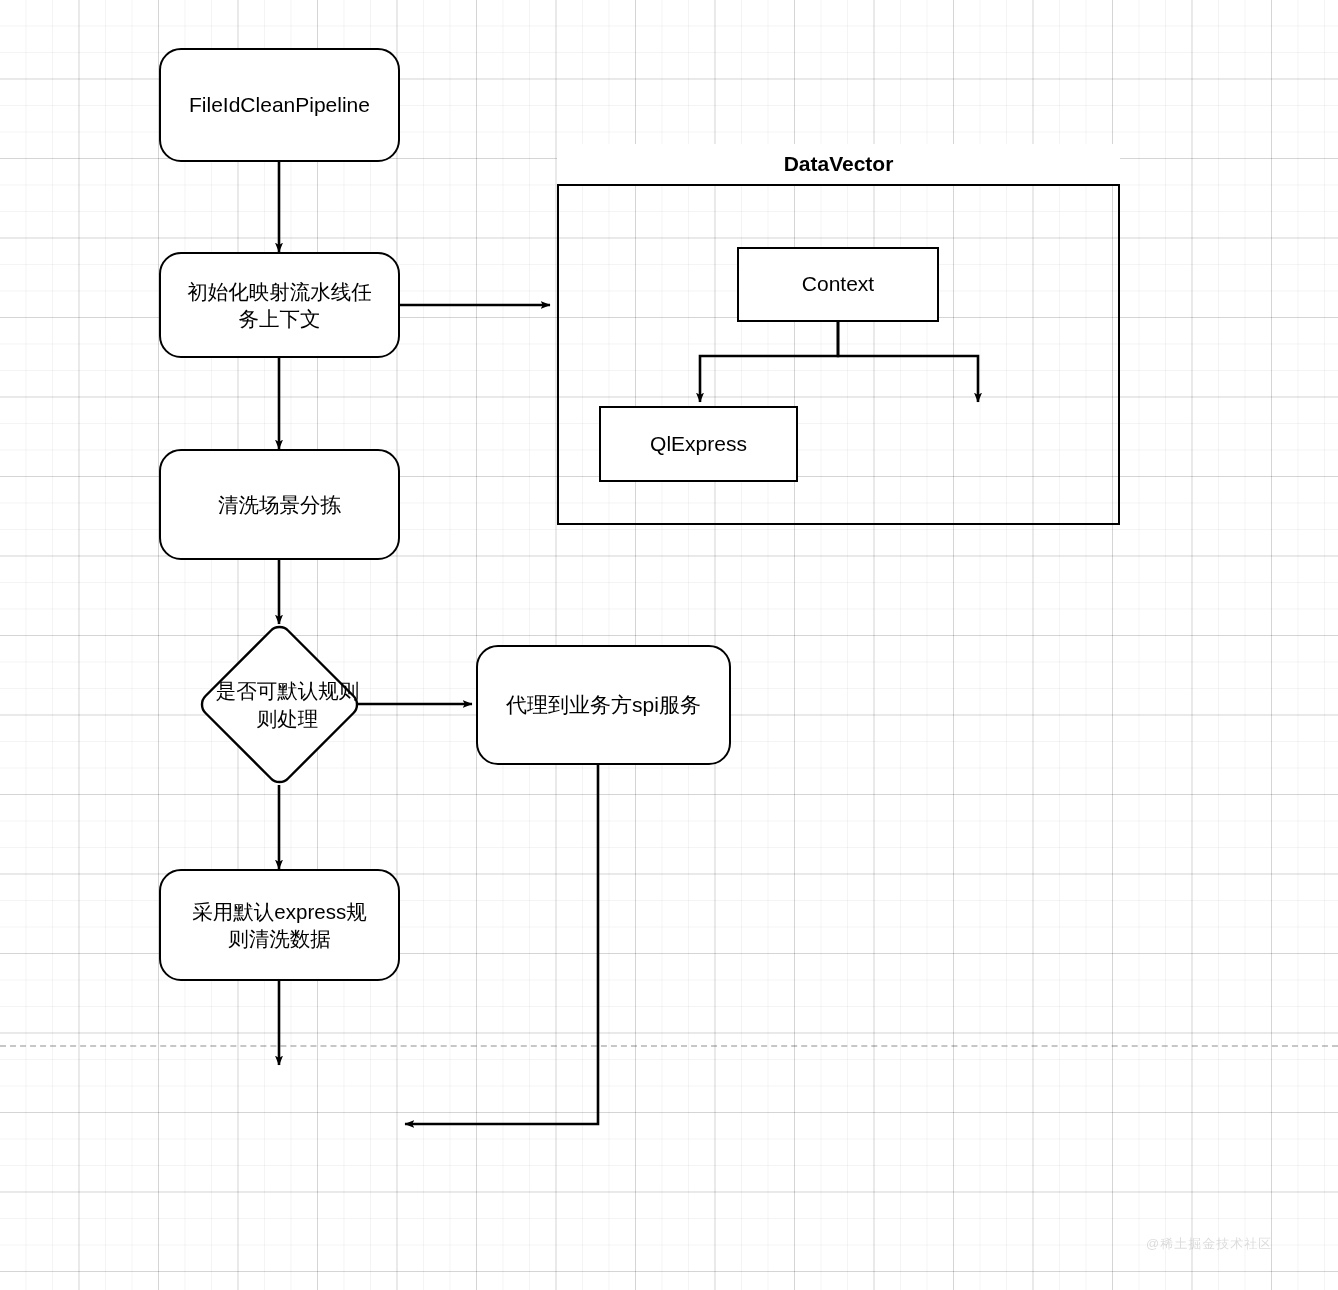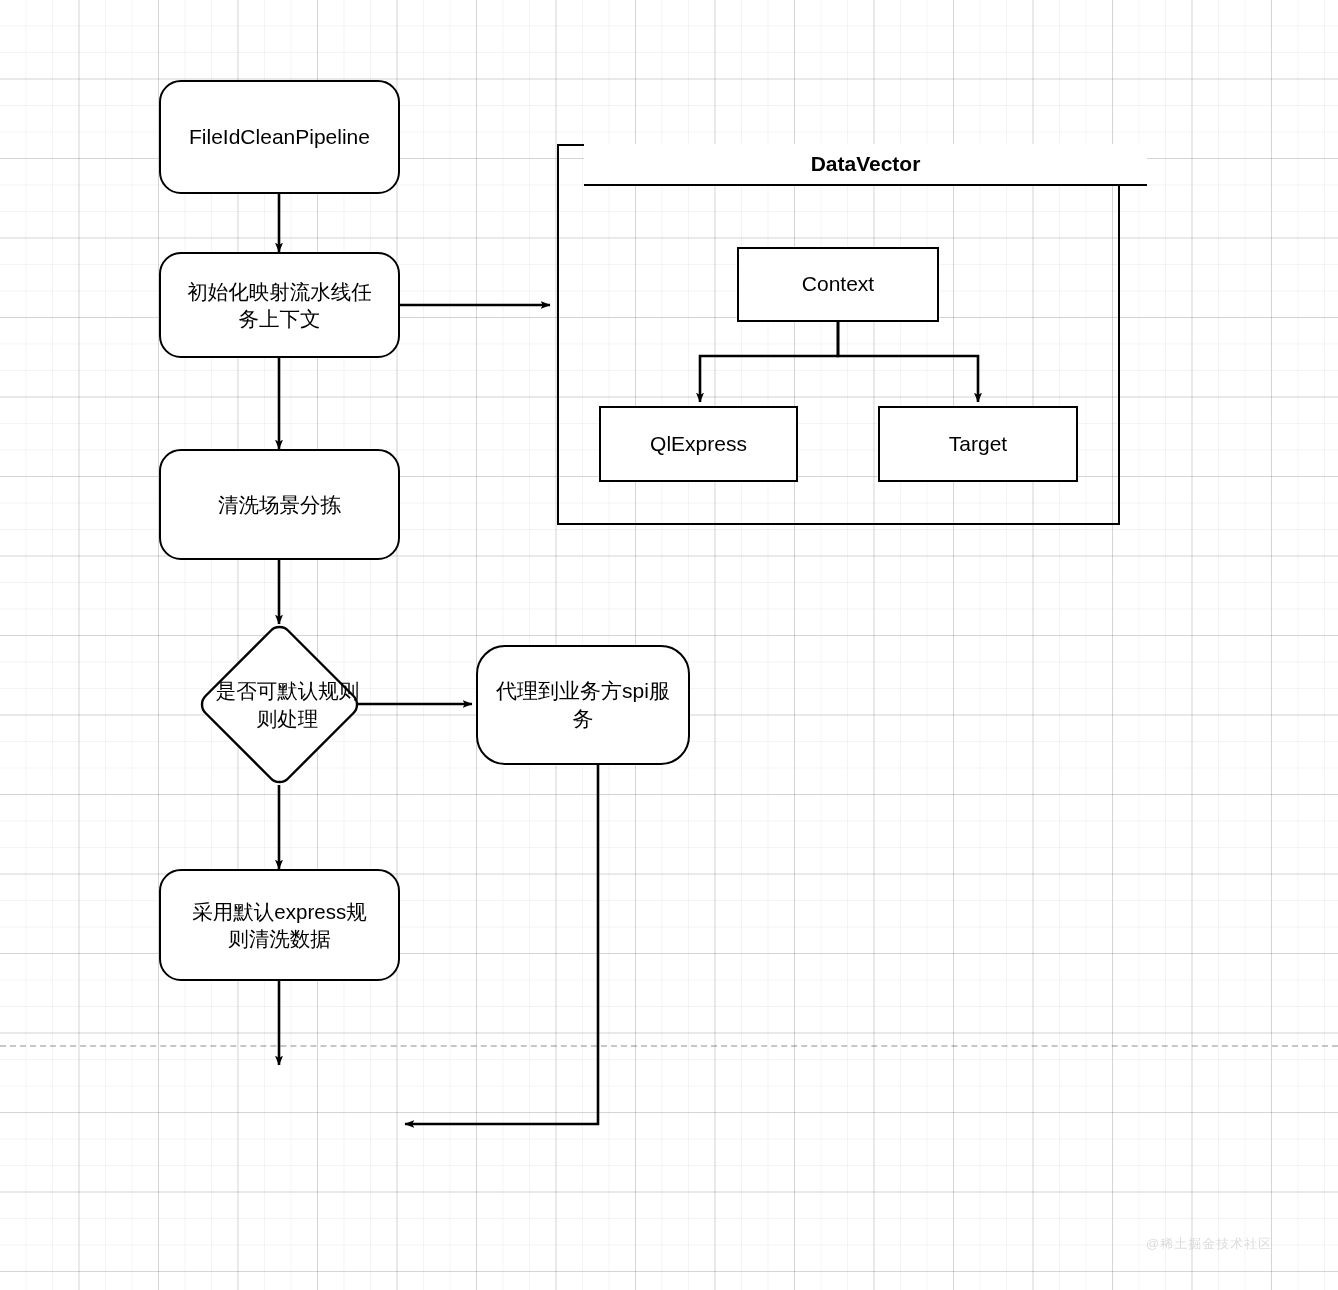--- a/index.html
+++ b/index.html
@@ -136,42 +136,41 @@
 
     <path d="M279,981 L279,1065" stroke="#000000" stroke-width="2.6" fill="none" marker-end="url(#arrowhead)"></path>
 
     <path d="M598,765 L598,1124 L405,1124" stroke="#000000" stroke-width="2.6" fill="none" marker-end="url(#arrowhead)"></path>
 
     <path d="M838,300 L838,356 L700,356 L700,402" stroke="#000000" stroke-width="2.6" fill="none" marker-end="url(#arrowhead)"></path>
     <path d="M838,300 L838,356 L978,356 L978,402" stroke="#000000" stroke-width="2.6" fill="none" marker-end="url(#arrowhead)"></path>
   </svg>
 
   <div class="container-box" style="left:557px; top:144px; width:563px; height:381px;"></div>
-  <div class="container-title f21" style="left:584px; top:144px; width:563px; height:42px;">DataVector</div>
+  <div class="container-title f21" style="left:557px; top:144px; width:563px; height:42px;">DataVector</div>
 
   <div class="node sharp f21" style="left:737px; top:226px; width:202px; height:75px;margin-top:21px;">Context</div>
 
   <div class="node sharp f21" style="left:599px; top:406px; width:199px; height:76px;">QlExpress</div>
 
-  <div class="node sharp f21" style="left:878px; top:406px; width:200px; height:76px;">Target</div>
 
-  <div class="node rounded f21" style="left:159px; top:48px; width:241px; height:114px;margin-top:32px;">FileIdCleanPipeline</div>
+  <div class="node rounded f21" style="left:159px; top:48px; width:241px; height:114px;">FileIdCleanPipeline</div>
 
   <div class="node rounded f20" style="left:159px; top:252px; width:241px; height:106px; padding:0 18px;">初始化映射流水线任务上下文</div>
 
   <div class="node rounded f20" style="left:159px; top:449px; width:241px; height:111px;">清洗场景分拣</div>
 
   <div class="diamond-wrap" style="left:199px; top:624px; width:161px; height:161px;">
     <svg class="diamond-shape" viewBox="0 0 161 161">
       <path d="M80.5,3 Q86,3 89,6.5 L154.5,72 Q158,75.5 158,80.5 Q158,85.5 154.5,89 L89,154.5
                Q86,158 80.5,158 Q75,158 72,154.5 L6.5,89 Q3,85.5 3,80.5 Q3,75.5 6.5,72 L72,6.5 Q75,3 80.5,3 Z" fill="#ffffff" stroke="#000000" stroke-width="2.4"></path>
     </svg>
     <div class="diamond-label f20" style="padding:0 8px;">是否可默认规则则处理</div>
   </div>
 
-  <div class="node rounded f21" style="left:476px; top:645px; width:214px; height:120px; padding:0 12px;border-radius:29px;">代理到业务方spi服务</div>
+  <div class="node rounded f21" style="left:476px; top:645px; width:255px; height:120px; padding:0 12px;">代理到业务方spi服务</div>
 
   <div class="node rounded f20" style="left:159px; top:869px; width:241px; height:112px; padding:0 24px;text-align:center;">采用默认express规则清洗数据</div>
 
 
   <div class="watermark" style="left:1146px; top:1235px;">@稀土掘金技术社区</div>
 
 </div>
 
 </body></html>

